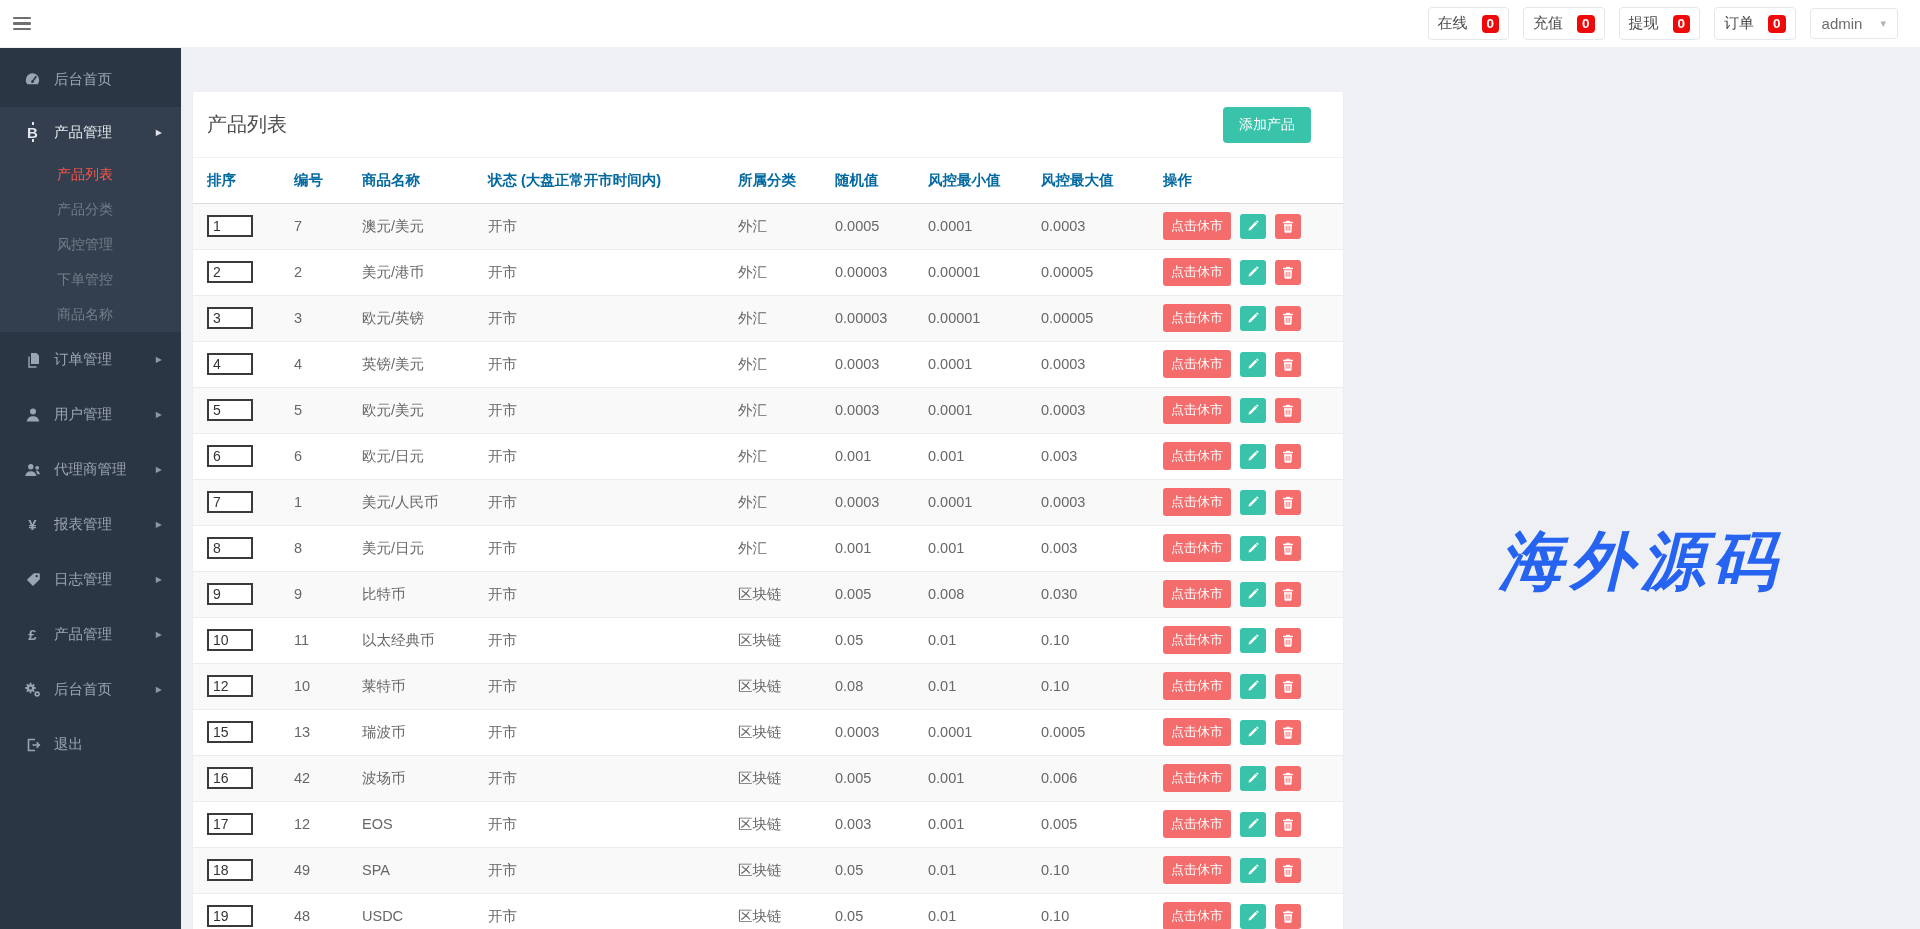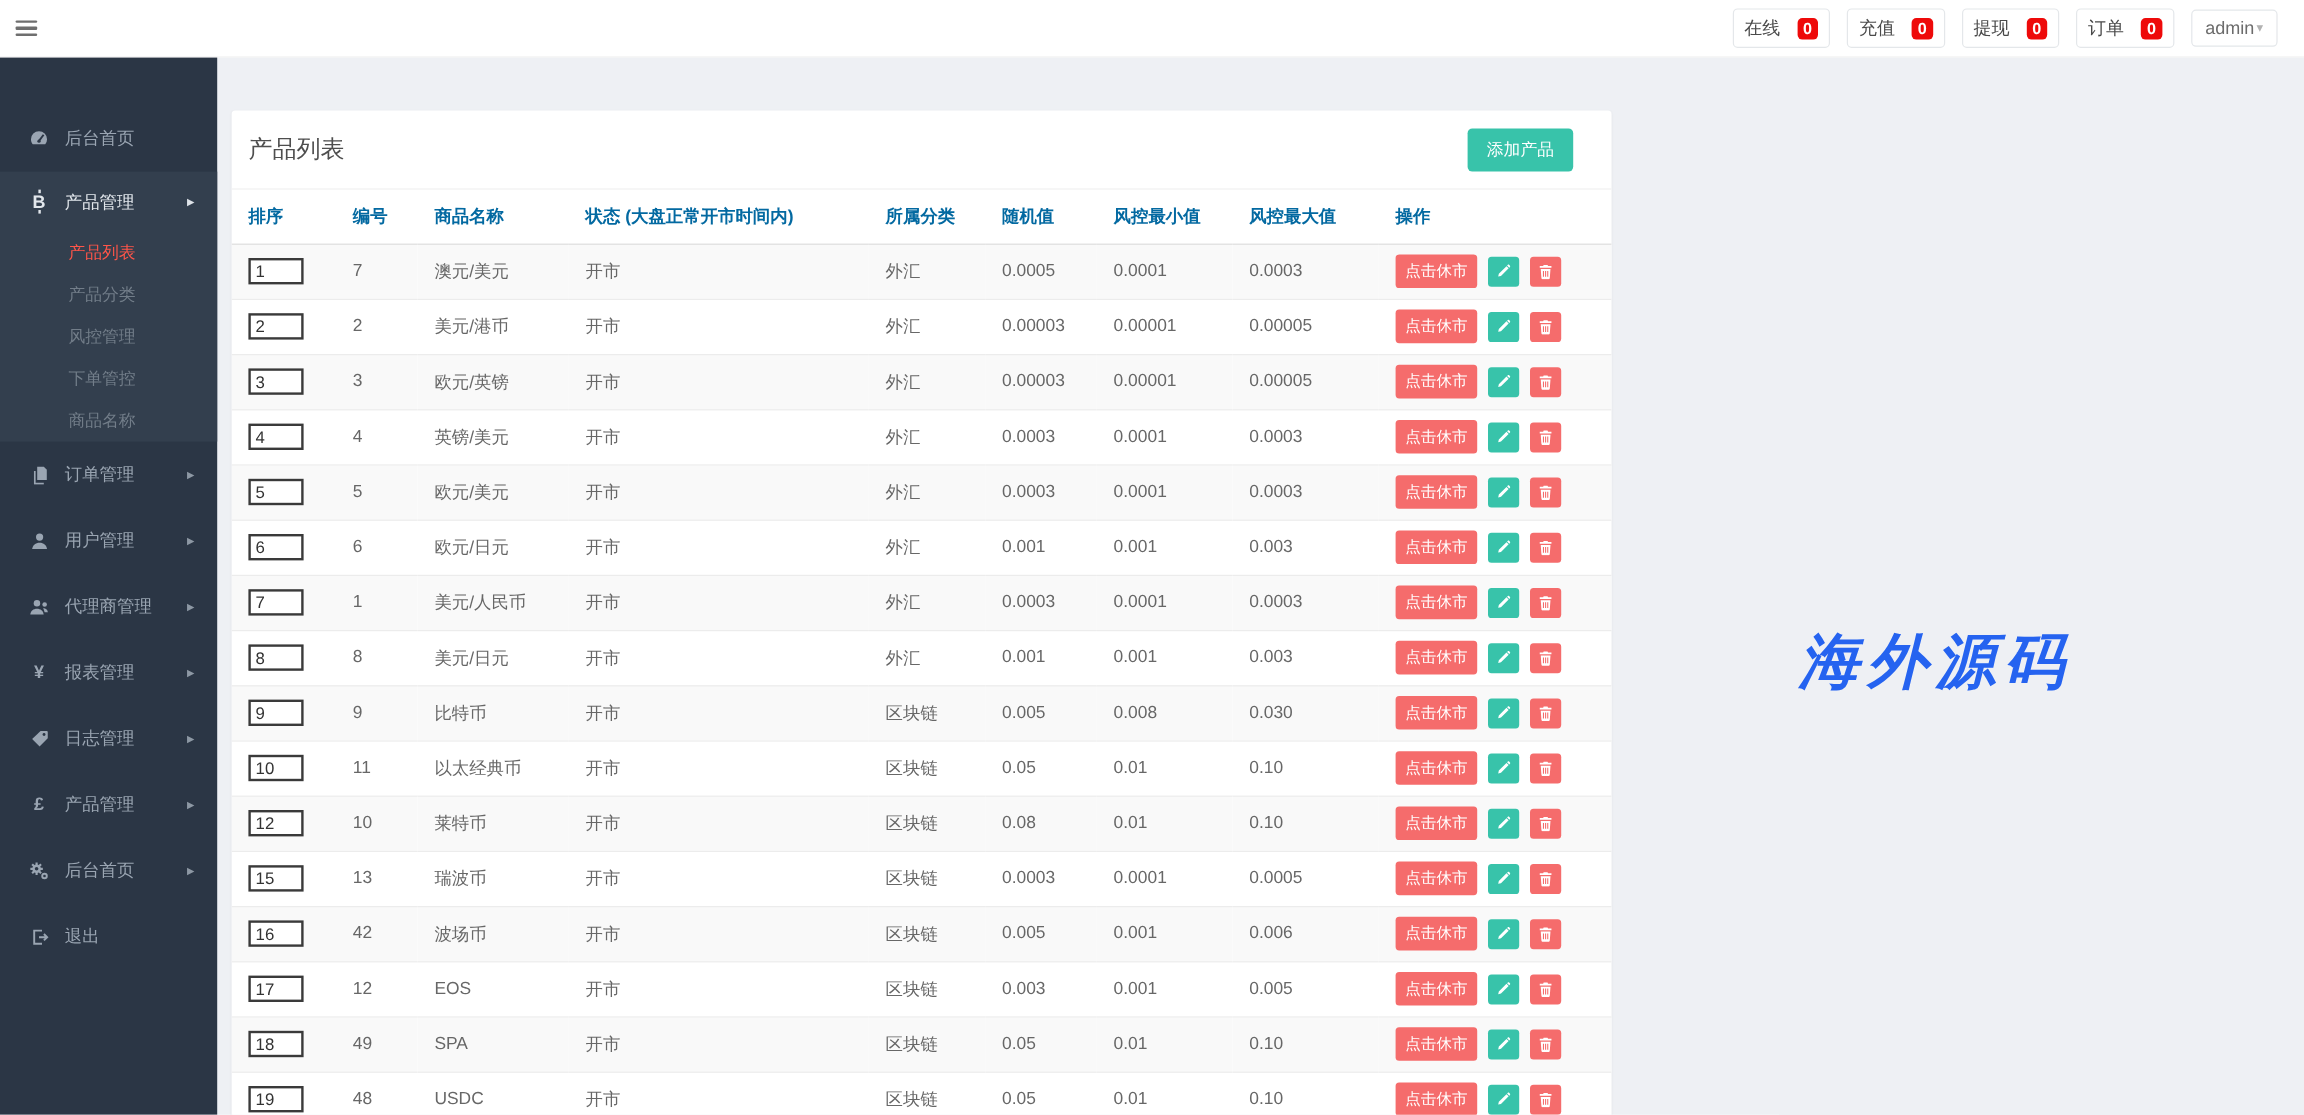--- a/index.html
+++ b/index.html
@@ -10,30 +10,30 @@
   .topbar { height:48px; background:#fff; display:flex; align-items:center;
             justify-content:space-between; padding:0 22px 0 13px; border-bottom:1px solid #f1f1f1; }
   .hamburger { width:20px; cursor:pointer; }
   .hamburger i { display:block; width:18px; height:2.5px; background:#6f6f6f; margin:3px 0; border-radius:1px; }
   .topbar-right { display:flex; align-items:center; }
   .stat-btn { display:inline-flex; align-items:center; gap:14px; background:#fff;
               border:1px solid #e4e7ea; border-radius:4px; padding:6px 9px; font-size:15px;
               color:#4a4a4a; margin-left:14px; cursor:pointer; font-family:inherit; }
   .badge { background:#ee0a0a; color:#fff; font-weight:bold; font-size:13.5px;
            border-radius:4px; padding:0 5px; line-height:18px; display:inline-block; }
-  .user-btn { display:inline-flex; align-items:center; gap:2px; background:#fff;
+  .user-btn { display:inline-flex; align-items:center; gap:18px; background:#fff;
               border:1px solid #e4e7ea; border-radius:4px; padding:6px 11px; font-size:15px;
               color:#6c6c6c; margin-left:14px; cursor:pointer; font-family:inherit; }
   .user-btn .caret { color:#b2b2b2; font-size:11px; }
 
   
   .shell { display:flex; height:881px; }
 
   
-  .sidebar { width:181px; background:#2b3645; padding-top:40px; flex:none; }
+  .sidebar { width:181px; background:#2b3645; padding-top:4px; flex:none; }
   .nav-item { position:relative; height:55px; display:flex; align-items:center;
               padding-left:23px; color:#9aa5b2; font-size:14.5px; cursor:pointer; text-decoration:none; }
   .nav-icon { width:19px; margin-right:12px; display:inline-flex; justify-content:center;
               align-items:center; font-size:15px; font-weight:bold; }
   .nav-caret { position:absolute; right:19px; font-size:8px; color:#8d98a4; }
   .nav-group { background:#333f4e; }
   .nav-group .nav-item { height:50px; color:#e2e7ec; }
   .nav-group .nav-item .nav-caret { color:#dfe4e9; }
   .nav-sub { display:block; height:35px; line-height:35px; padding-left:57px; color:#727d89;
              font-size:14px; cursor:pointer; text-decoration:none; }
@@ -66,21 +66,21 @@
   .actions-cell { white-space:nowrap; }
   .btn-suspend { background:#f56c6c; color:#fff; border:none; border-radius:3px; padding:5px 8px;
                  font-size:13px; margin-right:5px; cursor:pointer; font-family:inherit; vertical-align:middle; }
   .btn-icon { width:26px; height:25px; border:none; border-radius:3px; margin-right:5px;
               display:inline-flex; align-items:center; justify-content:center;
               vertical-align:middle; cursor:pointer; }
   .btn-icon.teal { background:#38c3aa; }
   .btn-icon.red { background:#f56c6c; }
 
   .watermark { position:absolute; left:1318px; top:470px; font-family:"DejaVu Serif",serif;
-               font-style:italic; font-weight:bold; font-size:50px; color:#2563f0;
+               font-style:italic; font-weight:bold; font-size:64px; color:#2563f0;
                letter-spacing:7px; white-space:nowrap; pointer-events:none; }
 </style>
 </head>
 <body>
 
 <header class="topbar">
   <div class="hamburger">
       <i></i>
       <i></i>
       <i></i>

